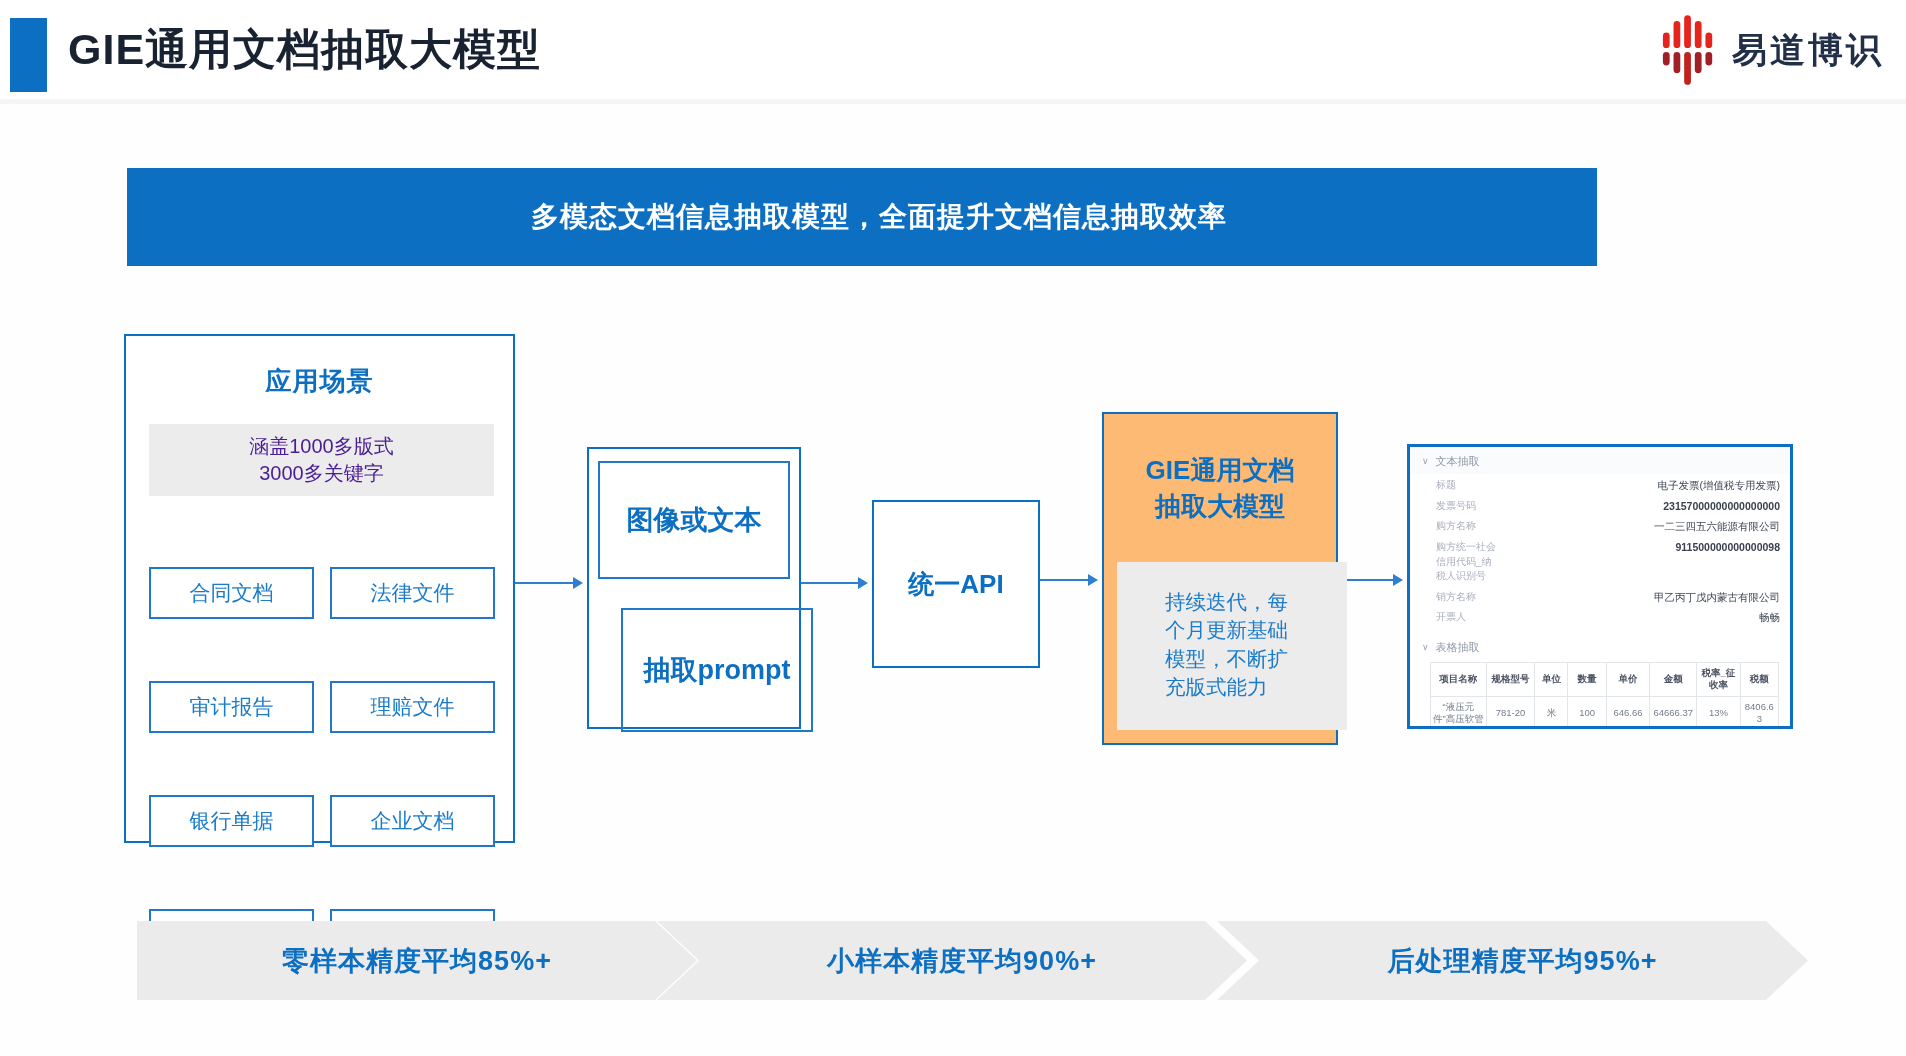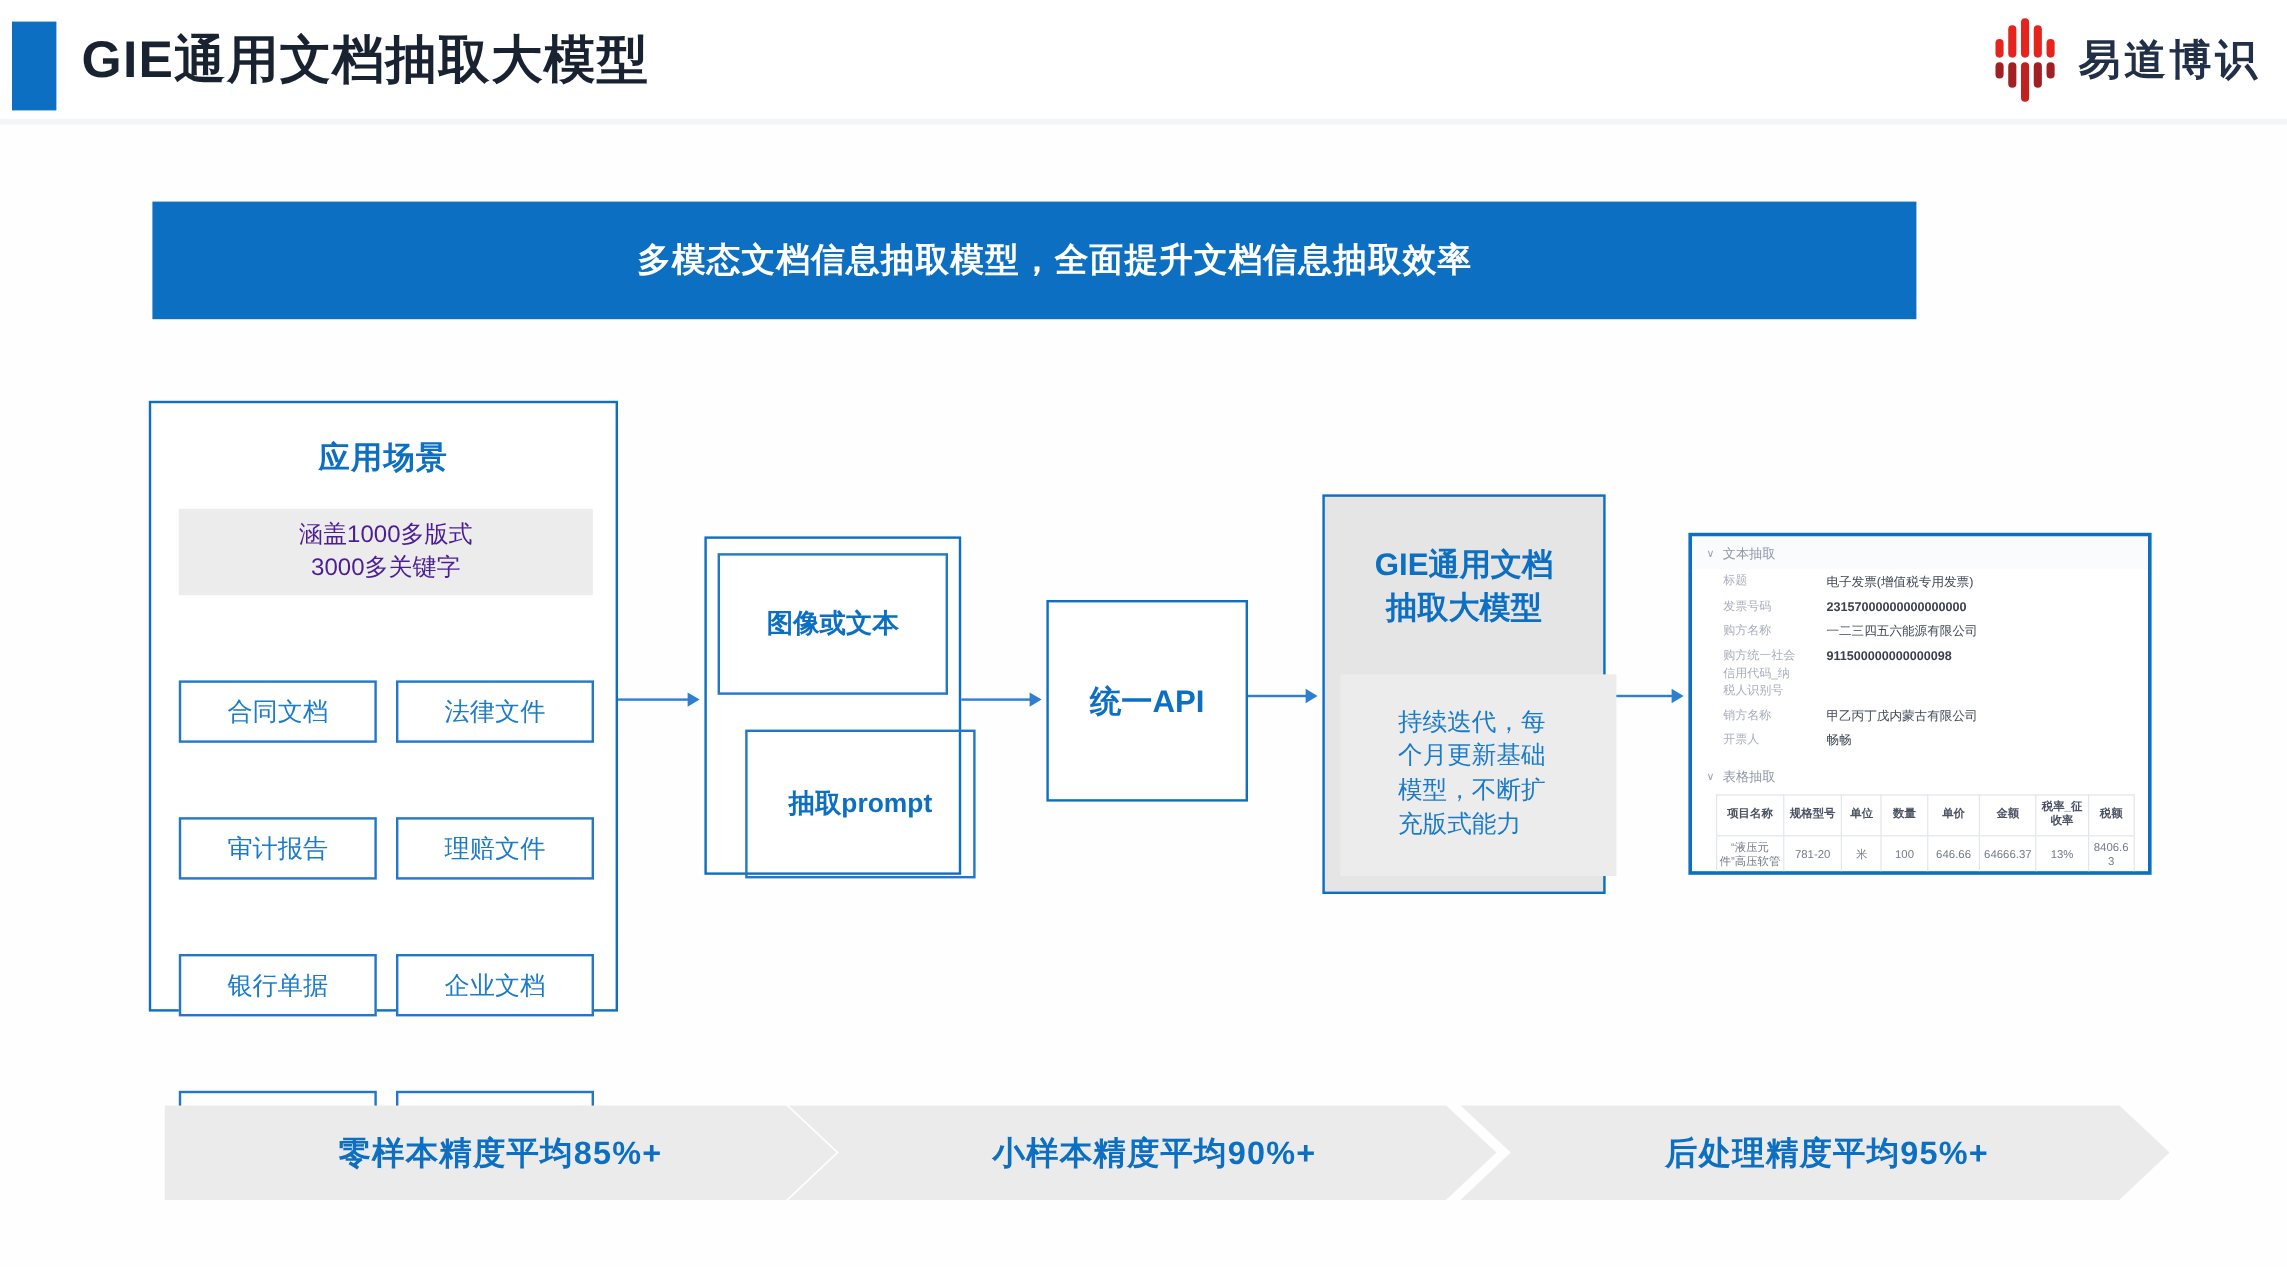--- a/index.html
+++ b/index.html
@@ -33,52 +33,52 @@
                display:grid; grid-template-columns:165px 165px; column-gap:16px; row-gap:24px; }
   .scen-item { height:52px; border:2px solid #2277c8; background:#ffffff;
                display:flex; align-items:center; justify-content:center;
                font-size:21px; color:#1b7bc9;margin-top:38px; }
 
   
   .input-box { position:absolute; left:587px; top:447px; width:214px; height:282px;
                border:2px solid #0d6fc1; background:#ffffff; }
   .input-inner { position:absolute; left:9px; width:192px; border:2px solid #2277c8;
                  display:flex; align-items:center; justify-content:center;
-                 font-size:22px; font-weight:bold; color:#0d6fc1; }
+                 font-size:27px; font-weight:bold; color:#0d6fc1; }
   .input-inner.one { top:12px; height:118px; }
   .input-inner.two { top:159px; height:124px;margin-left:23px; }
 
   .api-box { position:absolute; left:872px; top:500px; width:168px; height:168px;
              border:2px solid #0d6fc1; background:#ffffff;
              display:flex; align-items:center; justify-content:center;
              font-size:26px; font-weight:bold; color:#0d6fc1; }
 
   .model-box { position:absolute; left:1102px; top:412px; width:236px; height:333px;
-               border:2px solid #0d6fc1; background:#e5e5e5; }
+               border:2px solid #0d6fc1; background:#fdba74; }
   .model-title { position:absolute; left:0; top:38px; width:100%; text-align:center;
                  font-size:26px; font-weight:bold; color:#0d6fc1; line-height:1.4; }
   .model-note-bg { position:absolute; left:13px; top:148px; width:230px; height:168px; background:#ececec; }
   .model-note { width:134px; margin:26px auto 0 auto; font-size:20.5px; color:#1b7bc9;
                 line-height:1.38; word-break:break-all; }
 
   
   .flow-arrow { position:absolute; height:0; border-top:2px solid #2e7fd0; }
   .flow-arrow::after { content:""; position:absolute; right:-2px; top:-7px; width:0; height:0;
                        border-left:10px solid #2e7fd0; border-top:6px solid transparent;
                        border-bottom:6px solid transparent; }
 
   
   .panel { position:absolute; left:1407px; top:444px; width:386px; height:285px;
            border:3px solid #0d6fc1; background:#ffffff; overflow:hidden; }
   .sec-head { display:flex; align-items:center; gap:7px; padding:7px 0 5px 12px;
               font-size:11px; color:#9099a8; background:#fafbfc; }
   .sec-head.second { background:#ffffff; padding-top:9px; }
   .chev { font-size:9px; color:#9aa1af; line-height:1; }
   .fields { padding:4px 10px 0 26px; }
-  .field-row { display:flex; margin-bottom:6px; }
+  .field-row { display:flex; margin-bottom:6px;justify-content:space-between; }
   .field-label { width:60px; flex:0 0 60px; font-size:10px; color:#a8aebd; line-height:1.45; }
   .field-value { margin-left:26px; font-size:10.5px; color:#3e4755; line-height:1.4; }
   .field-value.num { font-weight:bold; color:#39414f; }
   .mini-table { width:349px; margin:2px 17px 0 20px; border-collapse:collapse; table-layout:fixed; }
   .mini-table th, .mini-table td { border:1px solid #e2e5ea; text-align:center; vertical-align:middle;
                                    padding:4px 2px; word-break:break-all; line-height:1.3; }
   .mini-table th { font-size:9.5px; font-weight:bold; color:#4b5263; }
   .mini-table td { font-size:9.5px; color:#747c8a; }
 
   

